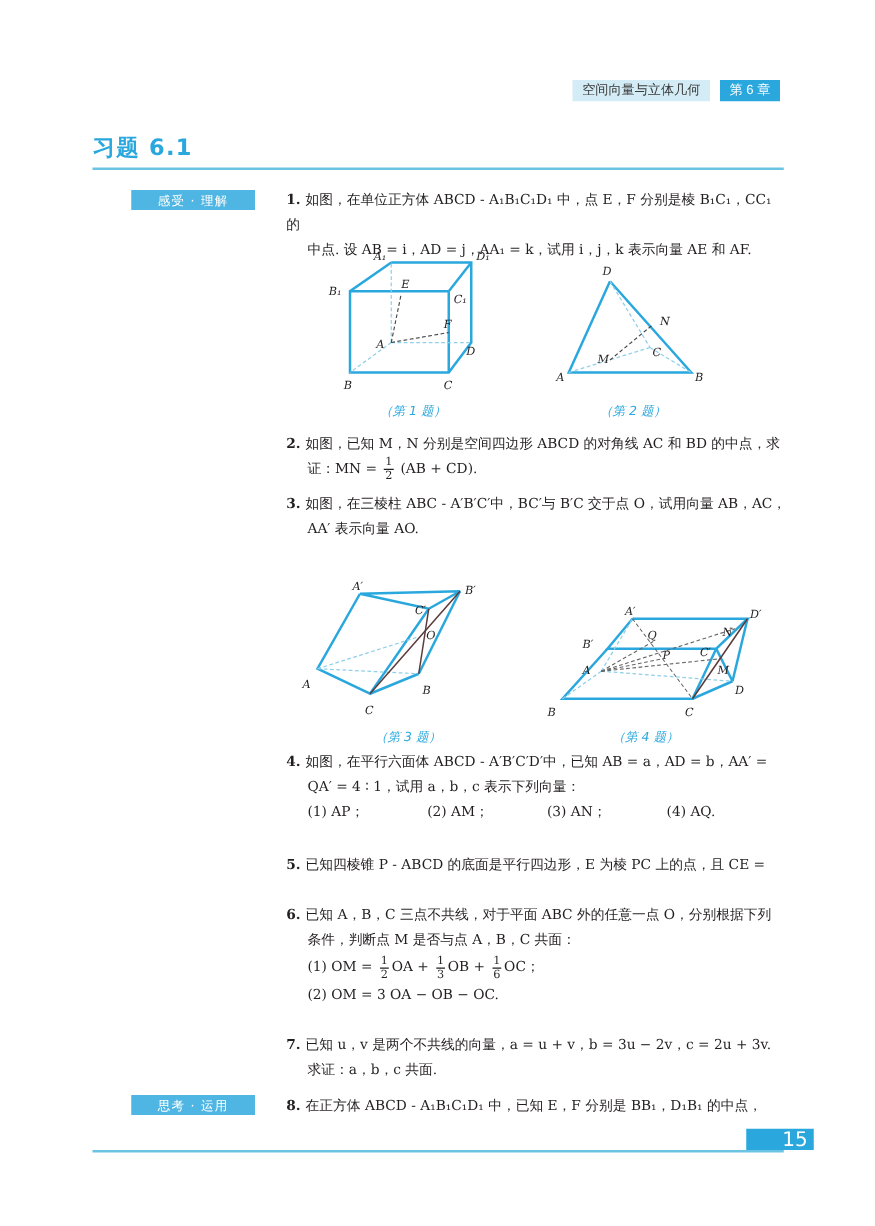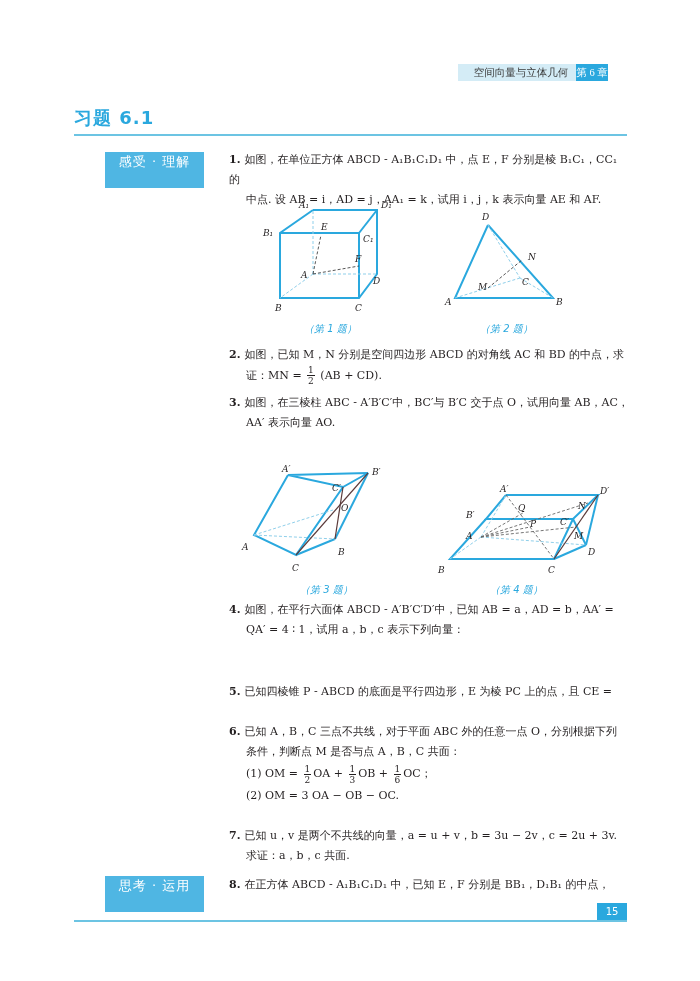--- a/index.html
+++ b/index.html
@@ -1,40 +1,40 @@
 <!DOCTYPE html>
 <html><head>
 <meta charset="utf-8">
 <style>
   html, body { margin:0; padding:0; background:#ffffff; }
   body { width:700px; height:981px; position:relative; overflow:hidden;
          font-family:"DejaVu Serif", "Liberation Serif", serif; color:#231f20; }
-  .hdr-sub { position:absolute; left:458px; top:64px; height:17px; width:126px;
+  .hdr-sub { position:absolute; left:458px; top:64px; height:17px; width:110px;
              background:#d4ecf6; font-family:"DejaVu Sans", sans-serif; font-size:10.5px;
              color:#3a3a3a; line-height:17px; text-align:center; }
-  .hdr-ch { position:absolute; left:576px; top:64px; height:17px; width:32px;
-            background:#2aa8de; color:#fff; font-family:Liberation Serif, serif;
+  .hdr-ch { position:absolute; left:576px; top:64px; height:17px; width:48px;
+            background:#2aa8de; color:#fff; font-family:Liberation Sans, sans-serif;
             font-size:10.5px; line-height:17px; text-align:center; }
   .title { position:absolute; left:74px; top:106px; font-size:18px; font-weight:bold;
            color:#2aa8de; font-family:"DejaVu Sans", sans-serif; letter-spacing:1px; }
   .title-rule { position:absolute; left:74px; top:134px; width:553px; height:1.5px; background:#6cc4e3; }
-  .section-tag { position:absolute; left:105px; height:36px; width:99px; background:#4fb6e3;
-                 color:#fff; font-family:"DejaVu Sans", sans-serif; font-size:13px;
+  .section-tag { position:absolute; left:105px; height:16px; width:99px; background:#4fb6e3;
+                 color:#fff; font-family:"DejaVu Sans", sans-serif; font-size:10px;
                  line-height:19px; text-align:center; letter-spacing:1px; }
   .q { position:absolute; left:229px; width:400px; font-size:11px; line-height:20px; }
   .q b.num { font-weight:bold; margin-right:4px; }
   .indent { padding-left:17px; }
   .frac { display:inline-block; vertical-align:middle; text-align:center; font-size:9px; line-height:10px; margin:0 2px; }
   .frac span { display:block; }
   .frac .top { border-bottom:1px solid #231f20; padding:0 1px; }
   .caption { position:absolute; font-size:10px; color:#2aa8de; font-family:"DejaVu Sans", sans-serif;font-style:italic; }
   .fig { position:absolute; }
   .foot-rule { position:absolute; left:74px; top:920px; width:553px; height:1.5px; background:#6cc4e3; }
   .pagenum { position:absolute; left:597px; top:903px; width:30px; height:17px; background:#2aa8de;
-             color:#fff; font-family:"DejaVu Sans", sans-serif; font-size:10px; line-height:17px; text-align:center; }
+             color:#fff; font-family:"DejaVu Sans", sans-serif; font-size:16px; line-height:17px; text-align:center;padding-left:24px; }
 </style>
 </head>
 <body>
 
 <div class="hdr-sub">空间向量与立体几何</div>
 <div class="hdr-ch">第 6 章</div>
 
 <div class="title">习题 6.1</div>
 <div class="title-rule"></div>
 
@@ -172,20 +172,26 @@
       <text x="158" y="70">D</text>
     <text x="8" y="88">B</text>
       <text x="118" y="88">C</text>
   </g>
 </svg>
 <div class="caption" style="left:490px;top:583px">（第 4 题）</div>
 
 <div class="q" style="top:600px">
   <div><b class="num">4.</b><span>如图，在平行六面体 ABCD - A′B′C′D′中，已知 AB = a，AD = b，AA′ =</span></div>
   <div class="indent">QA′ = 4 ∶ 1，试用 a，b，c 表示下列向量：</div>
+  <div class="indent" style="display:flex">
+    <span style="width:98px">(1) AP；</span>
+    <span style="width:98px">(2) AM；</span>
+    <span style="width:98px">(3) AN；</span>
+    <span style="width:98px">(4) AQ.</span>
+  </div>
 </div>
 
 <div class="q" style="top:682px">
   <div><b class="num">5.</b><span>已知四棱锥 P - ABCD 的底面是平行四边形，E 为棱 PC 上的点，且 CE =</span></div>
 </div>
 
 <div class="q" style="top:722px">
   <div><b class="num">6.</b><span>已知 A，B，C 三点不共线，对于平面 ABC 外的任意一点 O，分别根据下列</span></div>
   <div class="indent">条件，判断点 M 是否与点 A，B，C 共面：</div>
   <div class="indent" style="line-height:24px">

